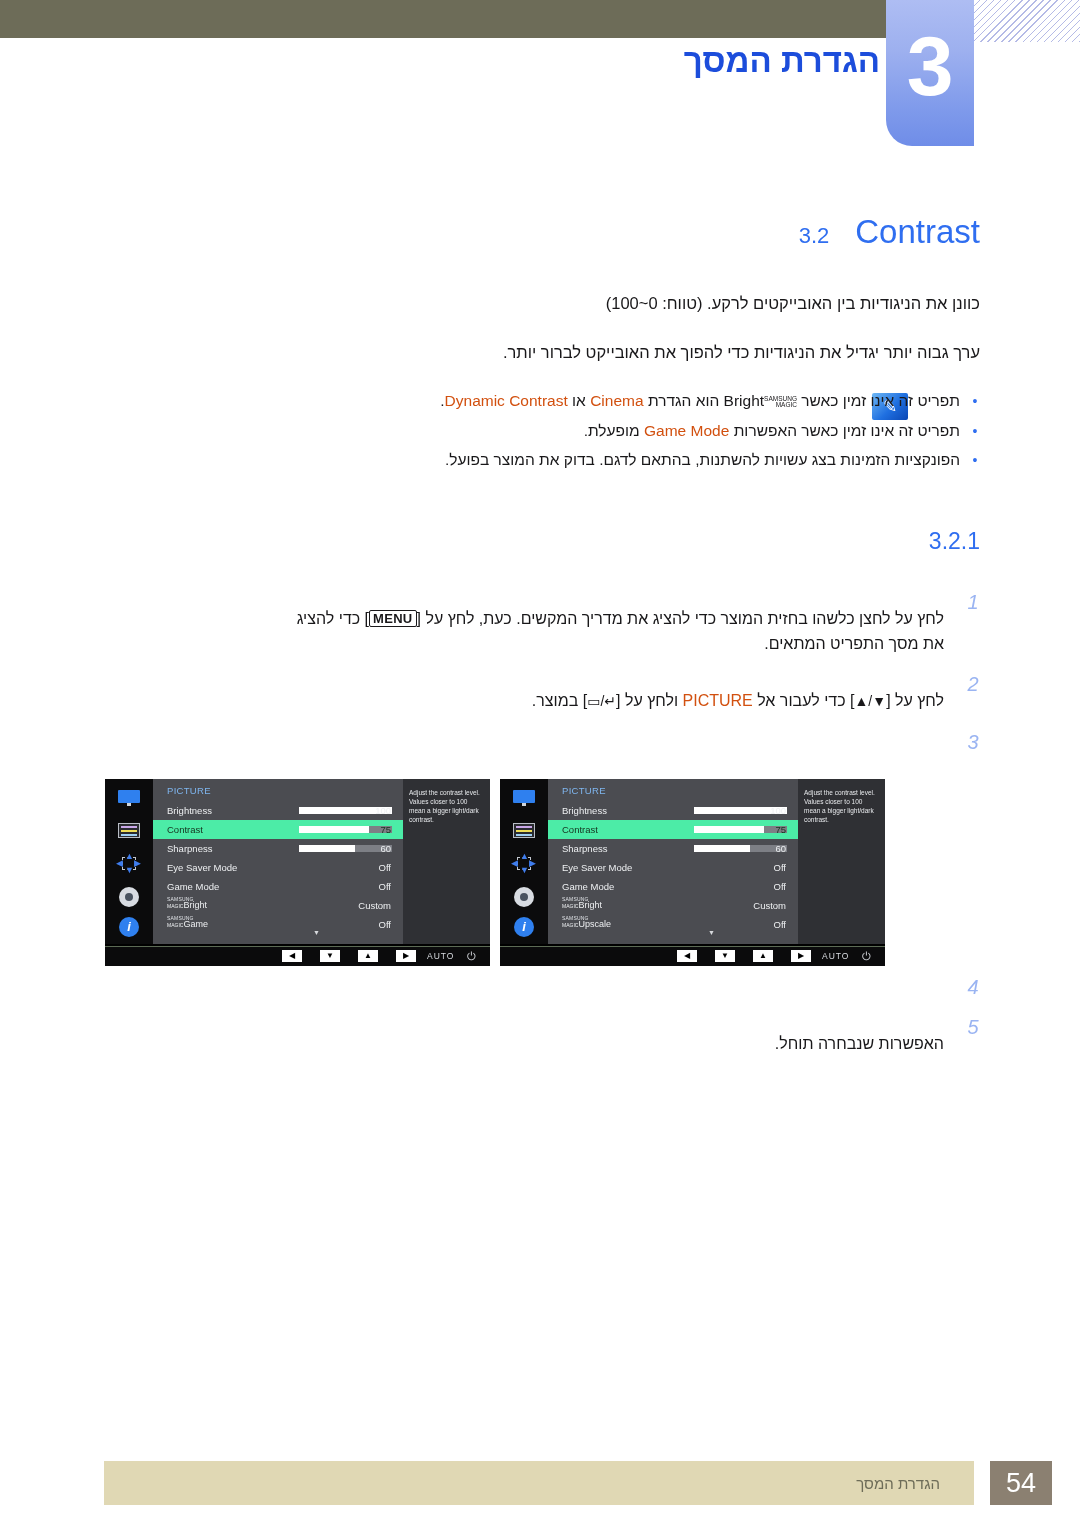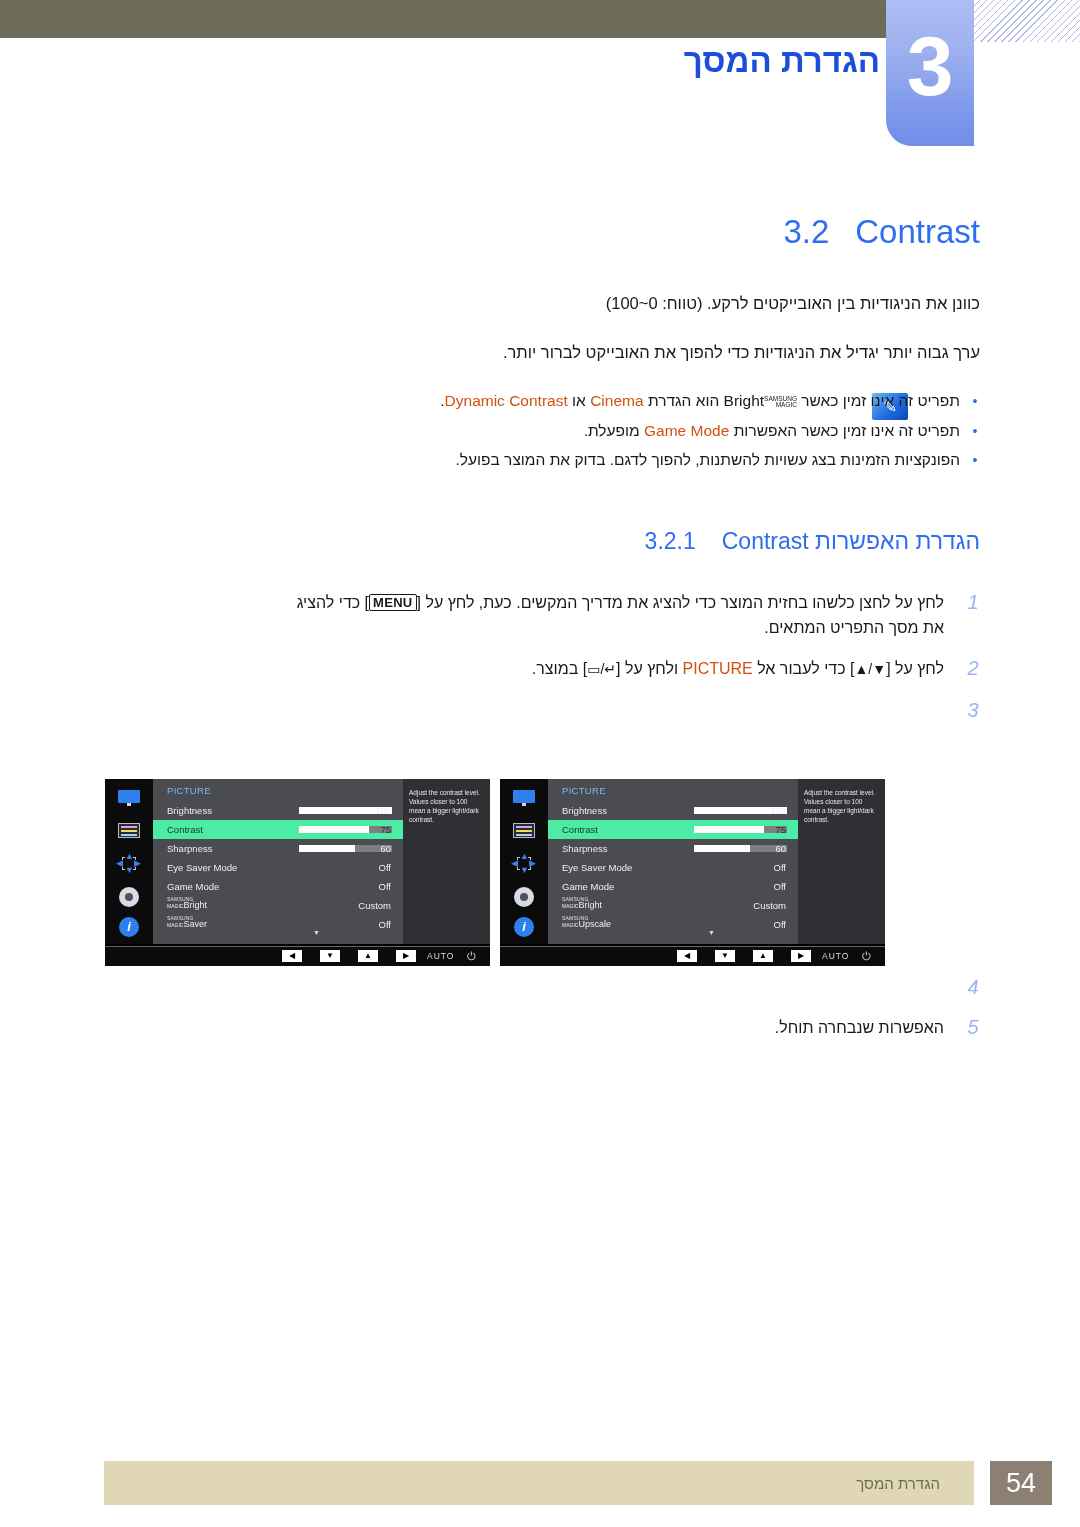--- a/index.html
+++ b/index.html
@@ -35,21 +35,21 @@
     color:#1c4ddb;font-size:33px;font-weight:bold;
     direction:rtl;white-space:nowrap;
   }
 
   
   .sec-head{
     position:absolute;right:100px;top:213px;
     direction:rtl;display:flex;align-items:baseline;gap:26px;
     color:#2f6ef0;font-size:33px;
   }
-  .sec-head .num{font-size:33px;}
+  .sec-head .num{font-size:22px;}
   .sub-head{
     position:absolute;right:100px;top:528px;
     direction:rtl;display:flex;align-items:baseline;gap:26px;
     color:#2f6ef0;font-size:23px;
   }
 
   
   .para{
     position:absolute;right:100px;direction:rtl;text-align:right;
     color:#19181a;font-size:16.5px;white-space:nowrap;
@@ -89,21 +89,21 @@
 
   
   .steps{
     position:absolute;right:100px;top:590px;direction:rtl;
   }
   .step{display:flex;align-items:flex-start;gap:22px;margin-bottom:16px;}
   .step .n{
     color:#9ab4f2;font-size:20px;font-style:italic;
     min-width:14px;text-align:center;line-height:24px;
   }
-  .step .body{font-size:16px;color:#19181a;line-height:25px;text-align:right;}
+  .step .body{font-size:16px;color:#19181a;line-height:25px;text-align:right;margin-top:16px;}
   .key{
     display:inline-block;direction:ltr;font-size:13px;
     border:1px solid #19181a;border-radius:2px;
     padding:0 3px;line-height:15px;vertical-align:1px;
     font-weight:bold;letter-spacing:.3px;
   }
   .kb{display:inline-block;direction:ltr;font-size:14px;vertical-align:0px;}
 
   .steps2{
     position:absolute;right:100px;top:975px;direction:rtl;
@@ -226,26 +226,25 @@
       <span class="or">Dynamic Contrast</span><span>.</span></span>
   </div>
   <div class="row">
     <span class="dot">•</span>
     <span class="txt"><span>תפריט זה אינו זמין כאשר האפשרות</span>
       <span class="or">Game Mode</span>
       <span>מופעלת.</span></span>
   </div>
   <div class="row">
     <span class="dot">•</span>
-    <span class="txt">הפונקציות הזמינות בצג עשויות להשתנות, להפוך לדגם. בדוק את המוצר בפועל.</span>
+    <span class="txt">הפונקציות הזמינות בצג עשויות להשתנות, בהתאם לדגם. בדוק את המוצר בפועל.</span>
   </div>
 </div>
 
 <div class="sub-head">
-  <span>הגדרת האפשרות Contrast</span>
   <span>3.2.1</span>
 </div>
 
 <div class="steps">
   <div class="step">
     <span class="n">1</span>
     <span class="body"><span>לחץ על לחצן כלשהו בחזית המוצר כדי להציג את מדריך המקשים. כעת, לחץ על [</span><span class="key">MENU</span><span>] כדי להציג</span><br><span>את מסך התפריט המתאים.</span></span>
   </div>
   <div class="step">
     <span class="n">2</span>
@@ -321,21 +320,21 @@
     <div class="row" style="top:117px">
       <span class="magic">
         <span class="l1">SAMSUNG</span>
         <span class="l2"><b style="font-size:5px">MAGIC</b><span>Bright</span></span>
       </span>
       <span class="val">Custom</span>
     </div>
     <div class="row" style="top:136px">
       <span class="magic">
         <span class="l1">SAMSUNG</span>
-        <span class="l2"><b style="font-size:5px">MAGIC</b><span>Saver</span></span>
+        <span class="l2"><b style="font-size:5px">MAGIC</b><span>Game</span></span>
       </span>
       <span class="val">Off</span>
     </div>
     <div class="caret">▼</div>
   </div>
   <div class="help">Adjust the contrast level. Values closer to 100 mean a bigger light/dark contrast.</div>
   <div class="btnbar">
     <span class="b" style="left:177px">◀</span>
     <span class="b" style="left:215px">▼</span>
     <span class="b" style="left:253px">▲</span>

